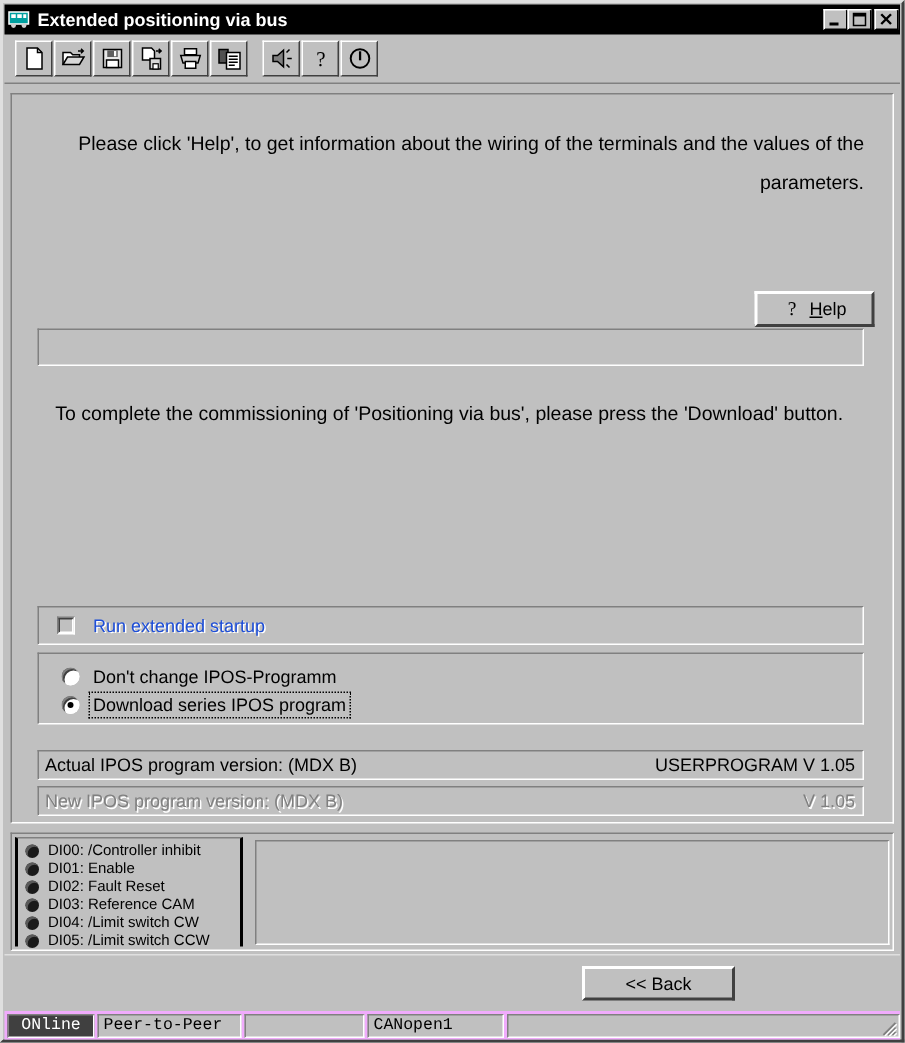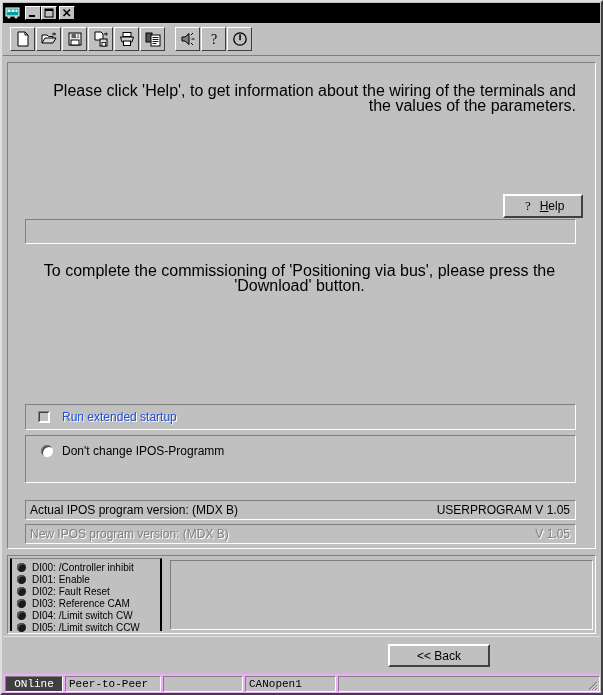--- a/index.html
+++ b/index.html
@@ -112,22 +112,22 @@
     border-left: 1px solid #808080;
     border-top: 1px solid #808080;
     border-right: 1px solid #ffffff;
     border-bottom: 1px solid #ffffff;
     box-sizing: border-box;
   }
 
   .instruct {
     position: absolute;
     color: #000000;
-    font-size: 16px;
-    line-height: 15px;
+    font-size: 13px;
+    line-height: 26px;
     text-align: right;
   }
   #instruct-top {
     left: 30px; top: 20px; width: 538px;
   }
   #instruct-bottom {
     left: 15px; top: 200px; width: 553px;
     text-align: center;
   }
 
@@ -413,20 +413,21 @@
     <span id="title-icon">
       <svg width="16" height="14" viewBox="0 0 16 14">
         <rect x="1" y="2" width="13" height="8" fill="#00a0a0" stroke="#ffffff" stroke-width="1"></rect>
         <rect x="2.5" y="3.5" width="3" height="2.5" fill="#ffffff"></rect>
         <rect x="6.5" y="3.5" width="3" height="2.5" fill="#ffffff"></rect>
         <rect x="10.5" y="3.5" width="2" height="2.5" fill="#ffffff"></rect>
         <circle cx="4" cy="11" r="1.6" fill="#d0d0d0"></circle>
         <circle cx="11" cy="11" r="1.6" fill="#d0d0d0"></circle>
       </svg>
     </span>
+    <span id="title-text">Extended positioning via bus</span>
     <span class="tb-btn">
       <svg class="tb-glyph" width="10" height="10" viewBox="0 0 10 10">
           <rect x="1" y="7" width="6" height="2" fill="#000"></rect>
         </svg>
     </span>
     <span class="tb-btn">
       <svg class="tb-glyph" width="10" height="10" viewBox="0 0 10 10">
           <rect x="1" y="1" width="8" height="8" fill="none" stroke="#000" stroke-width="1"></rect>
           <rect x="1" y="1" width="8" height="2" fill="#000"></rect>
         </svg>
@@ -523,20 +524,24 @@
 
     <div id="startup-group">
       <span class="chk-box"></span>
       <span class="disabled-text">Run extended startup</span>
     </div>
 
     <div id="radio-group">
       <div class="radio-row">
         <span class="radio-mark"></span>
         <span class="radio-label">Don't change IPOS-Programm</span>
+      </div>
+      <div class="radio-row">
+        <span class="radio-mark checked"></span>
+        <span class="radio-label focused">Download series IPOS program</span>
       </div>
     </div>
 
     <div class="ver-row" id="ver-actual">
       <span class="v-label">Actual IPOS program version: (MDX B)</span>
       <span class="v-value">USERPROGRAM V  1.05</span>
     </div>
     <div class="ver-row" id="ver-new">
       <span class="v-label">New IPOS program version: (MDX B)</span>
       <span class="v-value">V  1.05</span>

